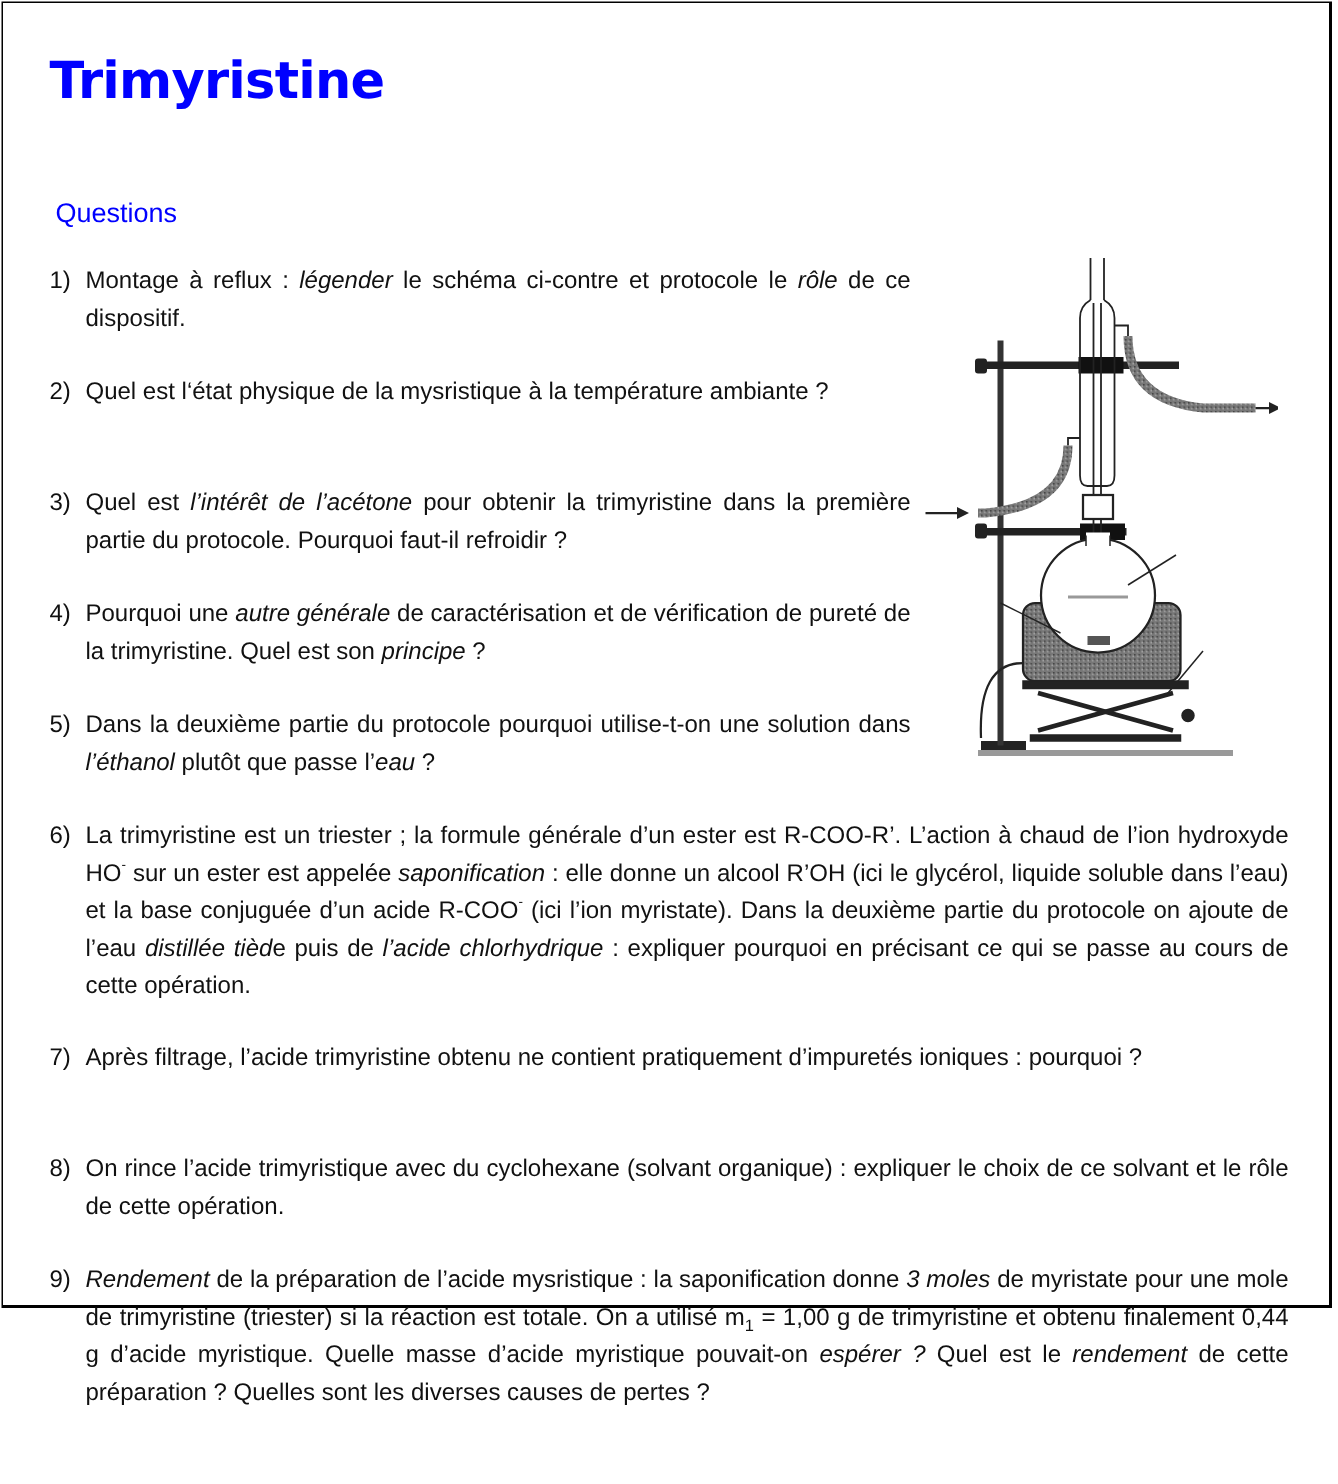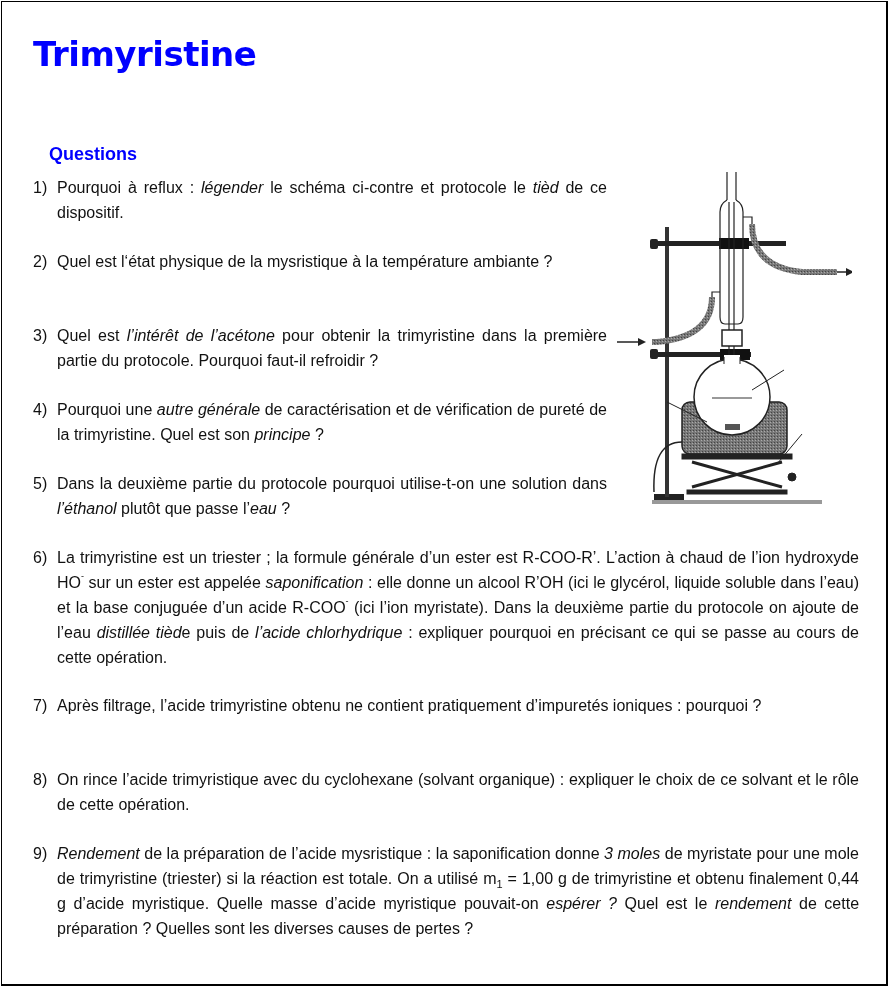--- a/index.html
+++ b/index.html
@@ -1,29 +1,29 @@
 <!DOCTYPE html>
 <html><head>
 <meta charset="utf-8">
 <style>
   html, body { margin: 0; padding: 0; background: #ffffff; }
   body { width: 892px; height: 989px; position: relative; overflow: hidden; }
   .page {
-    position: absolute; left: 1px; top: 1px; width: 887px; height: 985px;
+    position: absolute; left: 1px; top: 1px; width: 887px; height: 871px;
     border: 1px solid #000; border-right-width: 2px; border-bottom-width: 2px;
     background: #fff; box-sizing: border-box;
   }
   .title {
     position: absolute; left: 31px; top: 32px; margin: 0;
     font-family: "DejaVu Sans", sans-serif; font-weight: bold; font-size: 34px;
     color: #0000ff; letter-spacing: -0.5px;
   }
   .subtitle {
-    position: absolute; left: 31px; top: 126px; margin: 16px;
-    font-family: "Liberation Sans", sans-serif; font-weight: bold; font-size: 18px;
+    position: absolute; left: 31px; top: 126px; margin: 4px;
+    font-family: "Liberation Sans", sans-serif; font-weight: normal; font-size: 18px;
     color: #0000ff;
   }
   .q {
     position: absolute; left: 31px;
     font-family: "Liberation Sans", sans-serif; font-size: 16px; line-height: 25px;
     color: #111; text-align: justify; margin: 0;
   }
   .q .num { position: absolute; left: 0; top: 0; width: 24px; }
   .q .body { margin-left: 24px; display: block; }
   .q.narrow { width: 574px; }
@@ -35,21 +35,21 @@
 </style>
 </head>
 <body>
 
 <div class="page">
   <h1 class="title">Trimyristine</h1>
   <h2 class="subtitle">Questions</h2>
 
   <div class="q narrow" style="top:173px">
       <span class="num">1)</span>
-      <span class="body"><span>Pourquoi à reflux : </span><i>légender</i><span> le schéma ci-contre et protocole le </span><i>tièd</i><span> de ce dispositif.</span></span>
+      <span class="body"><span>Montage à reflux : </span><i>légender</i><span> le schéma ci-contre et protocole le </span><i>rôle</i><span> de ce dispositif.</span></span>
     </div>
   <div class="q narrow" style="top:247px">
       <span class="num">2)</span>
       <span class="body"><span>Quel est l‘état physique de la mysristique à la température ambiante ?</span></span>
     </div>
   <div class="q narrow" style="top:321px">
       <span class="num">3)</span>
       <span class="body"><span>Quel est </span><i>l’intérêt de l’acétone</i><span> pour obtenir la trimyristine dans la première partie du protocole. Pourquoi faut-il refroidir ?</span></span>
     </div>
   <div class="q narrow" style="top:395px">

